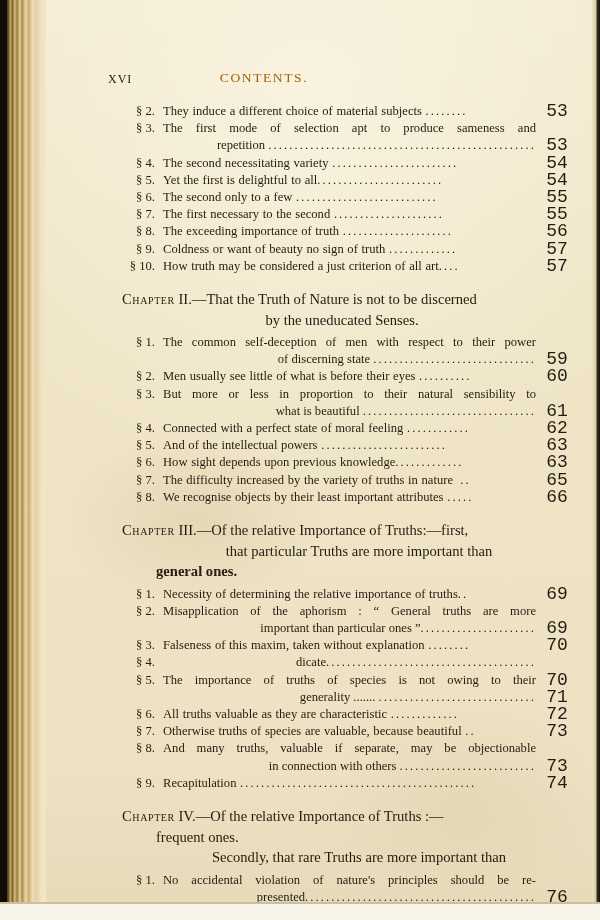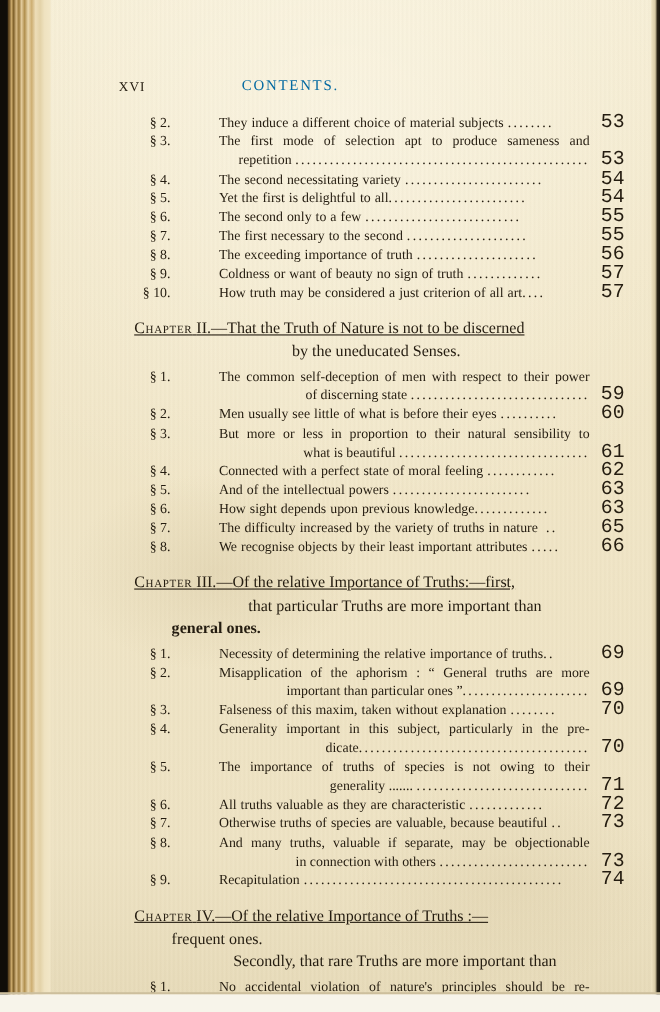--- a/index.html
+++ b/index.html
@@ -157,21 +157,21 @@
     font-variant: small-caps;
     color: #241c10;
   }
   .head-title {
     position: absolute;
     left: 0; right: 0;
     top: 2px;
     text-align: center;
     font-size: 13.5px;
     letter-spacing: 1.6px;
-    color: #0369a1;
+    color: #a16207;
   }
 
   .toc {
     position: absolute;
     left: 0;
     top: 103px;
     width: 600px;
   }
 
   
@@ -185,21 +185,20 @@
   .chapter .cl {
     display: block;
     text-align: justify;
     text-align-last: center;
   }
   .chapter .cl.first {
     text-indent: 0;
     text-align: right;
     text-align-last: left;
     padding-left: 0;
-    text-decoration: underline;
   }
   .chapter .cl.rest {
     padding-left: 34px;
   }
   .chapter .cl.center-rest {
     text-align: center;
   }
   .chap-word {
     font-variant: small-caps;
     letter-spacing: 0.6px;
@@ -220,21 +219,20 @@
     top: 0;
     width: 155px;
     text-align: right;
     font-size: 12.6px;
     white-space: nowrap;
   }
   .entry .txt {
     display: block;
     text-align: justify;
     word-spacing: 0.5px;
-    margin-left: 36px;
   }
   .entry .pg {
     position: absolute;
     right: 30px;
     font-size: 18px;
     text-align: center;
     width: 26px;
     font-family: Liberation Mono, monospace;
   }
   .entry.one-line .pg { top: 0; }
@@ -420,21 +418,20 @@
         </div>
 
         <div class="entry one-line">
           <span class="sec">§ 3.</span>
           <span class="txt"><span>Falseness of this maxim, taken without explanation</span> <span class="lead-dots">........</span></span>
           <span class="pg">70</span>
         </div>
 
         <div class="entry two-line">
           <span class="sec">§ 4.</span>
-          <span class="txt justified">Generality important in this subject, particularly in the pre-</span>
           <span class="cont last"><span>dicate</span><span class="lead-dots">........................................</span></span>
           <span class="pg">70</span>
         </div>
 
         <div class="entry two-line">
           <span class="sec">§ 5.</span>
           <span class="txt justified">The importance of truths of species is not owing to their</span>
           <span class="cont last"><span>generality .......</span> <span class="lead-dots">..............................</span></span>
           <span class="pg">71</span>
         </div>

